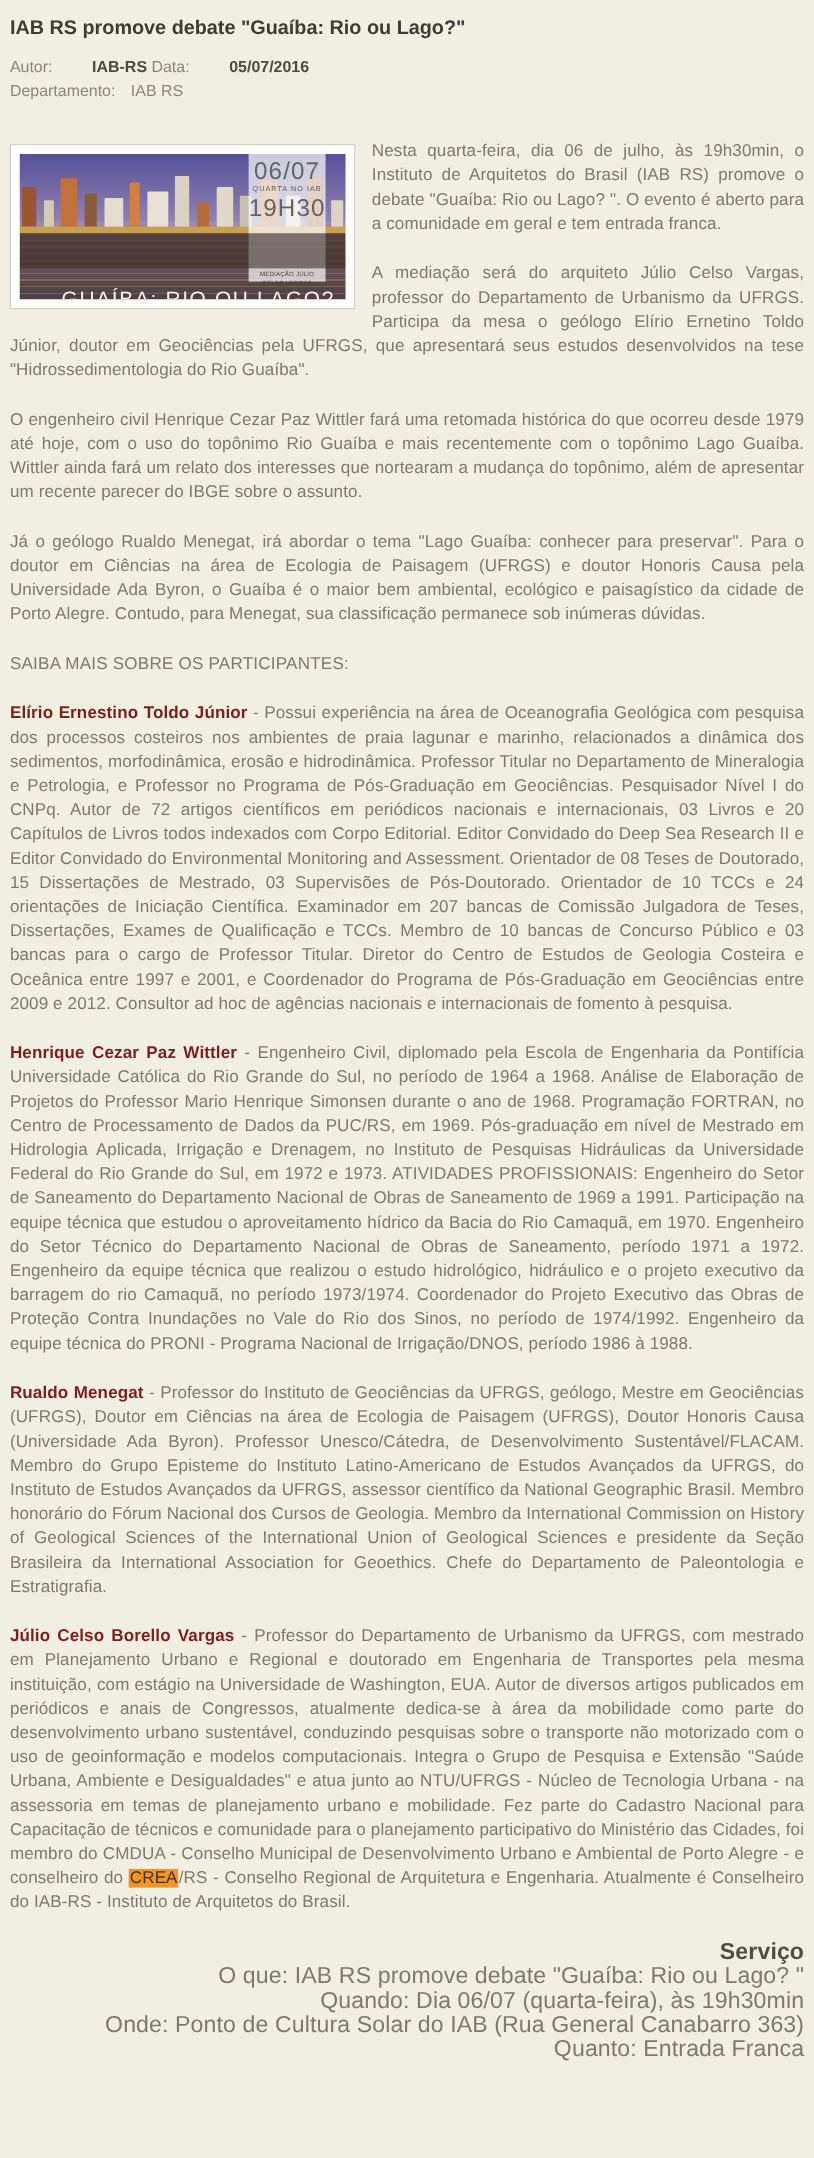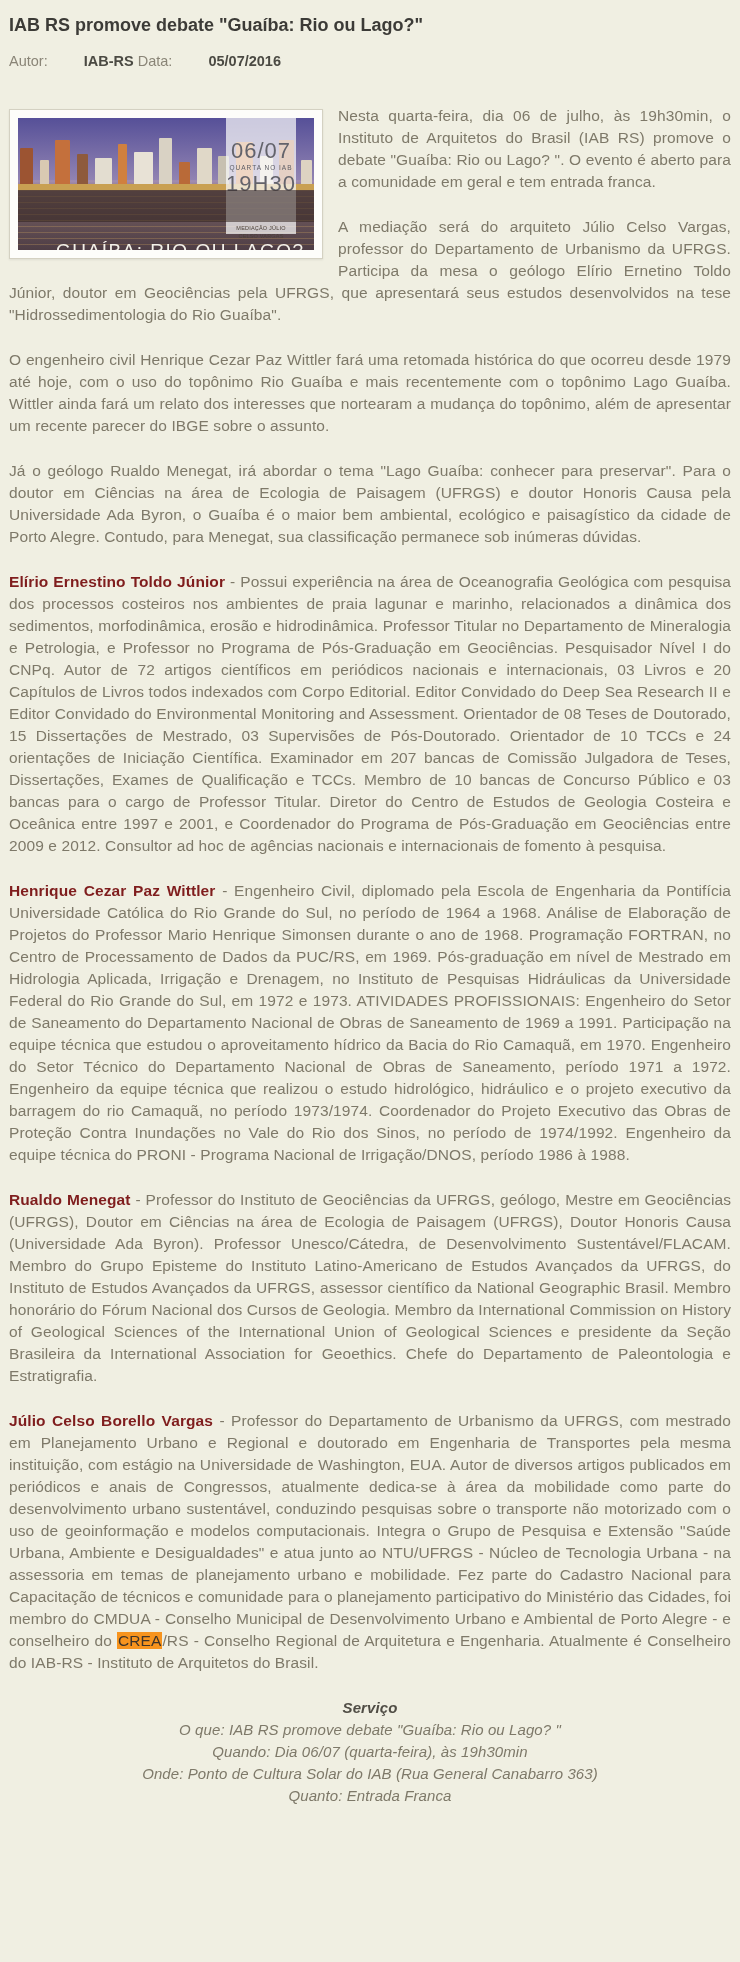--- a/index.html
+++ b/index.html
@@ -99,21 +99,21 @@
     position: absolute; left: 0; right: 0; top: 72px; bottom: 0;
     background:
       repeating-linear-gradient(to bottom,
         rgba(214,170,96,0.28) 0 1px, rgba(0,0,0,0) 1px 6px),
       linear-gradient(#7d6668, #4e3d45);
   }
   .date-col {
     position: absolute; top: 0; bottom: 16px; left: 208px; width: 70px;
     background: rgba(250,250,250,0.72);
     text-align: center;
-    padding-top: 21px;
+    padding-top: 4px;
     box-sizing: border-box;
     color: #63636b;
   }
   .date-col .d  { font-size: 22px; line-height: 24px; letter-spacing: 1px; }
   .date-col .w  { font-size: 6.5px; line-height: 9px; letter-spacing: 1px; color: #5c5c64; }
   .date-col .t  { font-size: 22px; line-height: 24px; letter-spacing: 1px; text-align: center; }
   .title-band {
     position: absolute; left: 0; right: 0; top: 72px; height: 32px;
     background: rgba(48,33,30,0.55);
     color: #f4f1ea;
@@ -130,34 +130,38 @@
   }
   .mediation {
     position: absolute; left: 208px; width: 70px; top: 106px;
     font-size: 5.5px; line-height: 8px; text-align: center;
     color: #4a4038; letter-spacing: 0.2px;
   }
 
   
   .service { margin-top: 0; }
   .service .svc-head { font-weight: 700; color: #504d45; }
-  .service div { font-size: 15px; line-height: 22px; text-align: center; font-style: italic; }
+  .service div { font-size: 21px; line-height: 22px; text-align: right; }
 </style>
 </head>
 <body>
 
 <div class="page">
 
   <h1 class="title">IAB RS promove debate "Guaíba: Rio ou Lago?"</h1>
 
   <div class="meta">
     <span>Autor:</span>
     <b>IAB-RS</b>
     <span>Data:</span>
     <b>05/07/2016</b>
+  </div>
+  <div class="meta">
+    <span>Departamento:</span><span class="gap"></span>
+    <span>IAB RS</span>
   </div>
 
   <div class="article">
 
     <figure class="poster-frame">
       <div class="poster">
         <div class="poster-sky"></div>
         <div class="skyline">
           <i></i>
             <i></i>
@@ -188,20 +192,21 @@
         </div>
         <div class="mediation">MEDIAÇÃO JÚLIO CELSO VARGAS</div>
       </div>
     </figure>
 
     <p>Nesta quarta-feira, dia 06 de julho, às 19h30min, o Instituto de Arquitetos do Brasil (IAB RS) promove o debate "Guaíba: Rio ou Lago? ". O evento é aberto para a comunidade em geral e tem entrada franca.</p>
     <p>A mediação será do arquiteto Júlio Celso Vargas, professor do Departamento de Urbanismo da UFRGS. Participa da mesa o geólogo Elírio Ernetino Toldo Júnior, doutor em Geociências pela UFRGS, que apresentará seus estudos desenvolvidos na tese "Hidrossedimentologia do Rio Guaíba".</p>
     <p>O engenheiro civil Henrique Cezar Paz Wittler fará uma retomada histórica do que ocorreu desde 1979 até hoje, com o uso do topônimo Rio Guaíba e mais recentemente com o topônimo Lago Guaíba. Wittler ainda fará um relato dos interesses que nortearam a mudança do topônimo, além de apresentar um recente parecer do IBGE sobre o assunto.</p>
     <p>Já o geólogo Rualdo Menegat, irá abordar o tema "Lago Guaíba: conhecer para preservar". Para o doutor em Ciências na área de Ecologia de Paisagem (UFRGS) e doutor Honoris Causa pela Universidade Ada Byron, o Guaíba é o maior bem ambiental, ecológico e paisagístico da cidade de Porto Alegre. Contudo, para Menegat, sua classificação permanece sob inúmeras dúvidas.</p>
 
+    <p class="section-heading">SAIBA MAIS SOBRE OS PARTICIPANTES:</p>
 
     <p><b>Elírio Ernestino Toldo Júnior</b><span> - Possui experiência na área de Oceanografia Geológica com pesquisa dos processos costeiros nos ambientes de praia lagunar e marinho, relacionados a dinâmica dos sedimentos, morfodinâmica, erosão e hidrodinâmica. Professor Titular no Departamento de Mineralogia e Petrologia, e Professor no Programa de Pós-Graduação em Geociências. Pesquisador Nível I do CNPq. Autor de 72 artigos científicos em periódicos nacionais e internacionais, 03 Livros e 20 Capítulos de Livros todos indexados com Corpo Editorial. Editor Convidado do Deep Sea Research II e Editor Convidado do Environmental Monitoring and Assessment. Orientador de 08 Teses de Doutorado, 15 Dissertações de Mestrado, 03 Supervisões de Pós-Doutorado. Orientador de 10 TCCs e 24 orientações de Iniciação Científica. Examinador em 207 bancas de Comissão Julgadora de Teses, Dissertações, Exames de Qualificação e TCCs. Membro de 10 bancas de Concurso Público e 03 bancas para o cargo de Professor Titular. Diretor do Centro de Estudos de Geologia Costeira e Oceânica entre 1997 e 2001, e Coordenador do Programa de Pós-Graduação em Geociências entre 2009 e 2012. Consultor ad hoc de agências nacionais e internacionais de fomento à pesquisa.</span></p>
 
     <p><b>Henrique Cezar Paz Wittler</b><span> - Engenheiro Civil, diplomado pela Escola de Engenharia da Pontifícia Universidade Católica do Rio Grande do Sul, no período de 1964 a 1968. Análise de Elaboração de Projetos do Professor Mario Henrique Simonsen durante o ano de 1968. Programação FORTRAN, no Centro de Processamento de Dados da PUC/RS, em 1969. Pós-graduação em nível de Mestrado em Hidrologia Aplicada, Irrigação e Drenagem, no Instituto de Pesquisas Hidráulicas da Universidade Federal do Rio Grande do Sul, em 1972 e 1973. ATIVIDADES PROFISSIONAIS: Engenheiro do Setor de Saneamento do Departamento Nacional de Obras de Saneamento de 1969 a 1991. Participação na equipe técnica que estudou o aproveitamento hídrico da Bacia do Rio Camaquã, em 1970. Engenheiro do Setor Técnico do Departamento Nacional de Obras de Saneamento, período 1971 a 1972. Engenheiro da equipe técnica que realizou o estudo hidrológico, hidráulico e o projeto executivo da barragem do rio Camaquã, no período 1973/1974. Coordenador do Projeto Executivo das Obras de Proteção Contra Inundações no Vale do Rio dos Sinos, no período de 1974/1992. Engenheiro da equipe técnica do PRONI - Programa Nacional de Irrigação/DNOS, período 1986 à 1988.</span></p>
 
     <p><b>Rualdo Menegat</b><span> - Professor do Instituto de Geociências da UFRGS, geólogo, Mestre em Geociências (UFRGS), Doutor em Ciências na área de Ecologia de Paisagem (UFRGS), Doutor Honoris Causa (Universidade Ada Byron). Professor Unesco/Cátedra, de Desenvolvimento Sustentável/FLACAM. Membro do Grupo Episteme do Instituto Latino-Americano de Estudos Avançados da UFRGS, do Instituto de Estudos Avançados da UFRGS, assessor científico da National Geographic Brasil. Membro honorário do Fórum Nacional dos Cursos de Geologia. Membro da International Commission on History of Geological Sciences of the International Union of Geological Sciences e presidente da Seção Brasileira da International Association for Geoethics. Chefe do Departamento de Paleontologia e Estratigrafia.</span></p>
 
     <p><b>Júlio Celso Borello Vargas</b><span> - Professor do Departamento de Urbanismo da UFRGS, com mestrado em Planejamento Urbano e Regional e doutorado em Engenharia de Transportes pela mesma instituição, com estágio na Universidade de Washington, EUA. Autor de diversos artigos publicados em periódicos e anais de Congressos, atualmente dedica-se à área da mobilidade como parte do desenvolvimento urbano sustentável, conduzindo pesquisas sobre o transporte não motorizado com o uso de geoinformação e modelos computacionais. Integra o Grupo de Pesquisa e Extensão "Saúde Urbana, Ambiente e Desigualdades" e atua junto ao NTU/UFRGS - Núcleo de Tecnologia Urbana - na assessoria em temas de planejamento urbano e mobilidade. Fez parte do Cadastro Nacional para Capacitação de técnicos e comunidade para o planejamento participativo do Ministério das Cidades, foi membro do CMDUA - Conselho Municipal de Desenvolvimento Urbano e Ambiental de Porto Alegre - e conselheiro do </span><mark class="hl">CREA</mark><span>/RS - Conselho Regional de Arquitetura e Engenharia. Atualmente é Conselheiro do IAB-RS - Instituto de Arquitetos do Brasil.</span></p>
 
     <div class="service">

